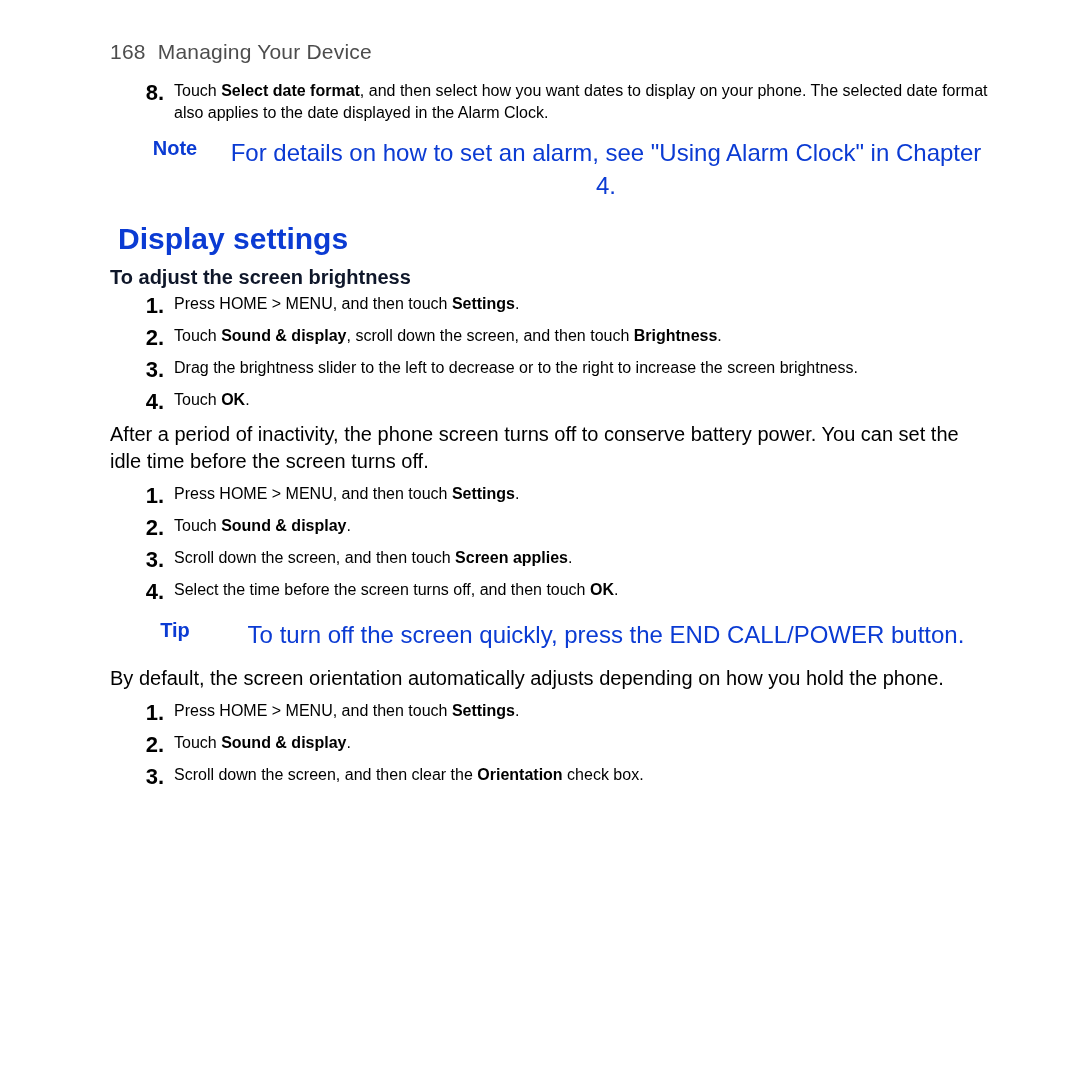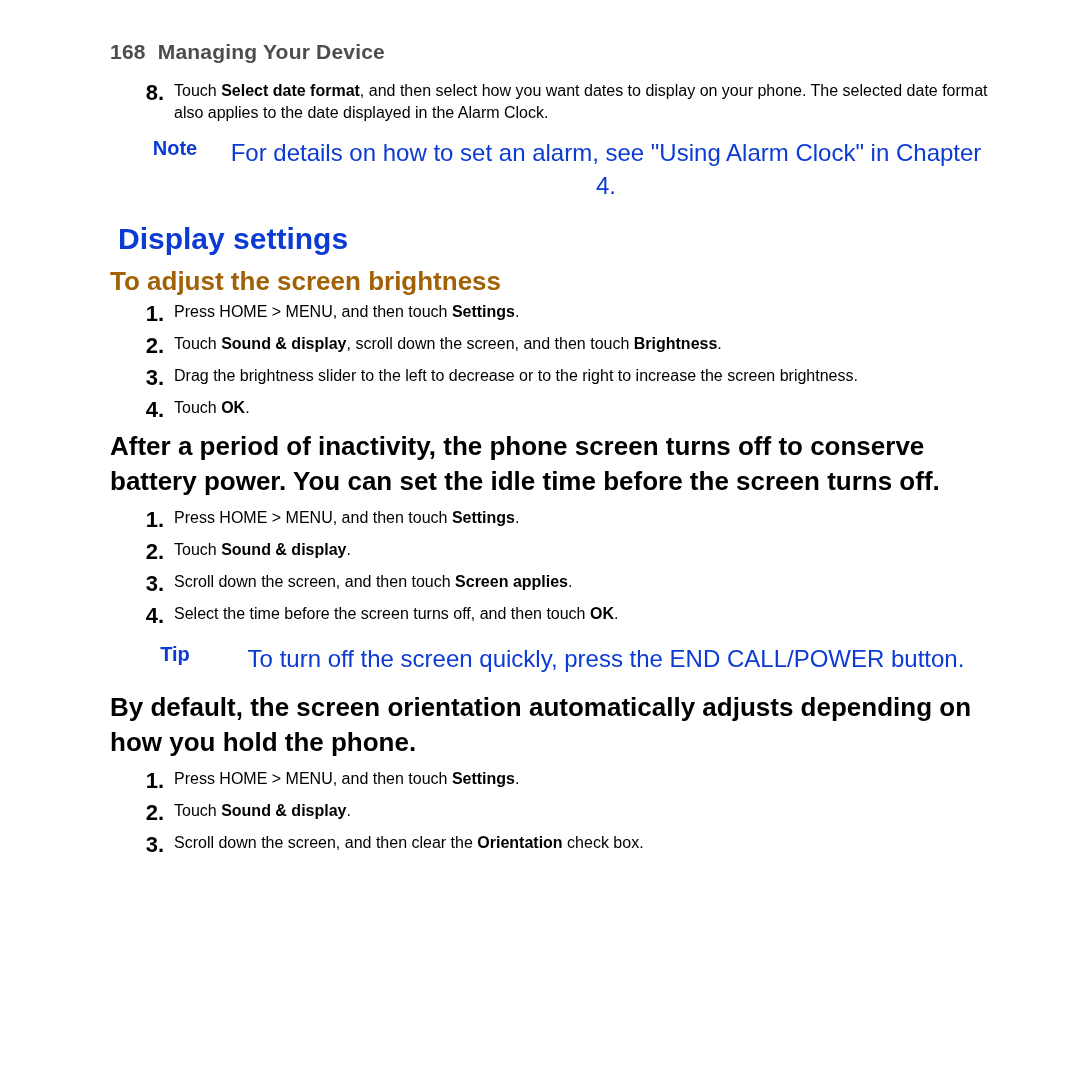--- a/index.html
+++ b/index.html
@@ -16,21 +16,20 @@
     padding: 40px 82px 40px 82px;
     width: 1080px;
     height: 1080px;
   }
   .header {
     font-size: 21px;
     color: #4d4d4d;
     margin-bottom: 16px;
     margin-left: 28px;
     letter-spacing: 0.2px;
-    font-weight: bold;
   }
   .header .page-num { }
   .body {
     margin-left: 28px;
     margin-right: 10px;
   }
 
   .ol-row {
     display: flex;
     align-items: flex-start;
@@ -74,31 +73,30 @@
 
   .h2 {
     color: #0b3bd3;
     font-weight: 700;
     font-size: 30px;
     margin-top: 20px;
     margin-bottom: 6px;
     margin-left: 8px;
   }
   .h3 {
-    color: #a16207;
+    color: #0f172a;
     font-weight: 700;
-    font-size: 26px;
+    font-size: 20px;
     margin-top: 10px;
     margin-bottom: 4px;
   }
   .para {
-    font-size: 26px;
+    font-size: 20px;
     line-height: 1.35;
     margin-bottom: 8px;
-    font-weight: bold;
   }
   .ol-group { margin-top: 4px; margin-bottom: 6px;}
 </style>
 </head>
 <body>
 
 <div class="page">
 
   <div class="header">
     <span class="page-num">168</span>&nbsp;&nbsp;<span>Managing Your Device</span>

